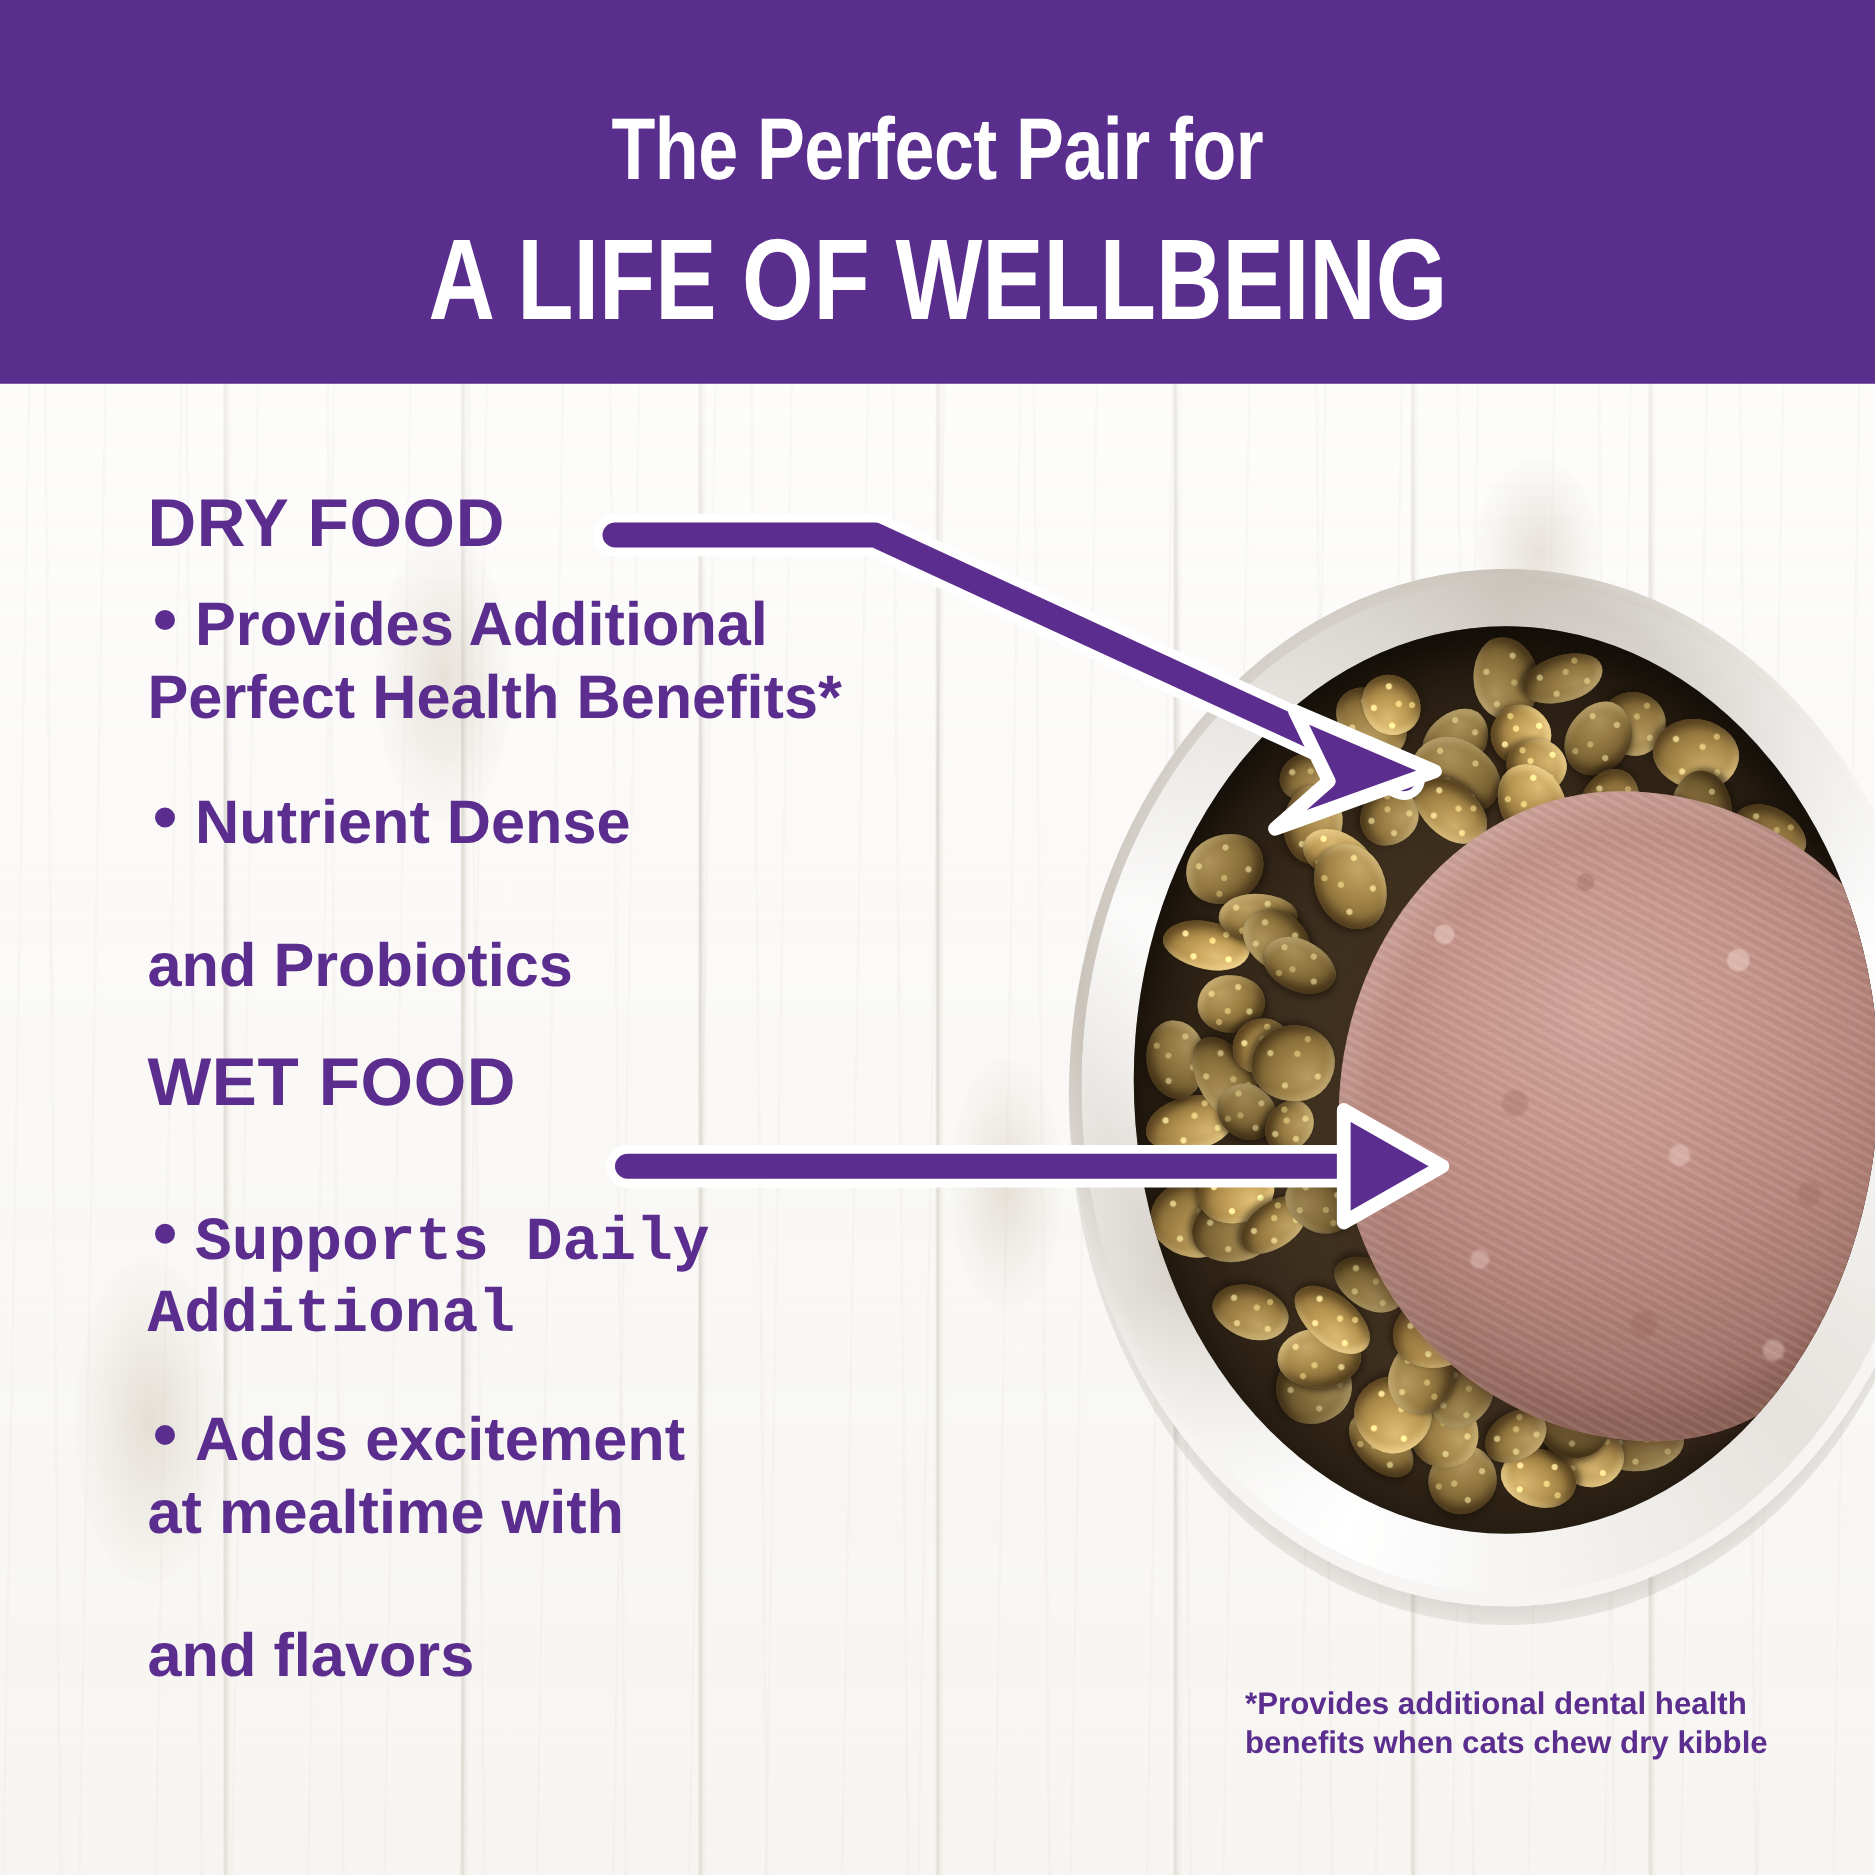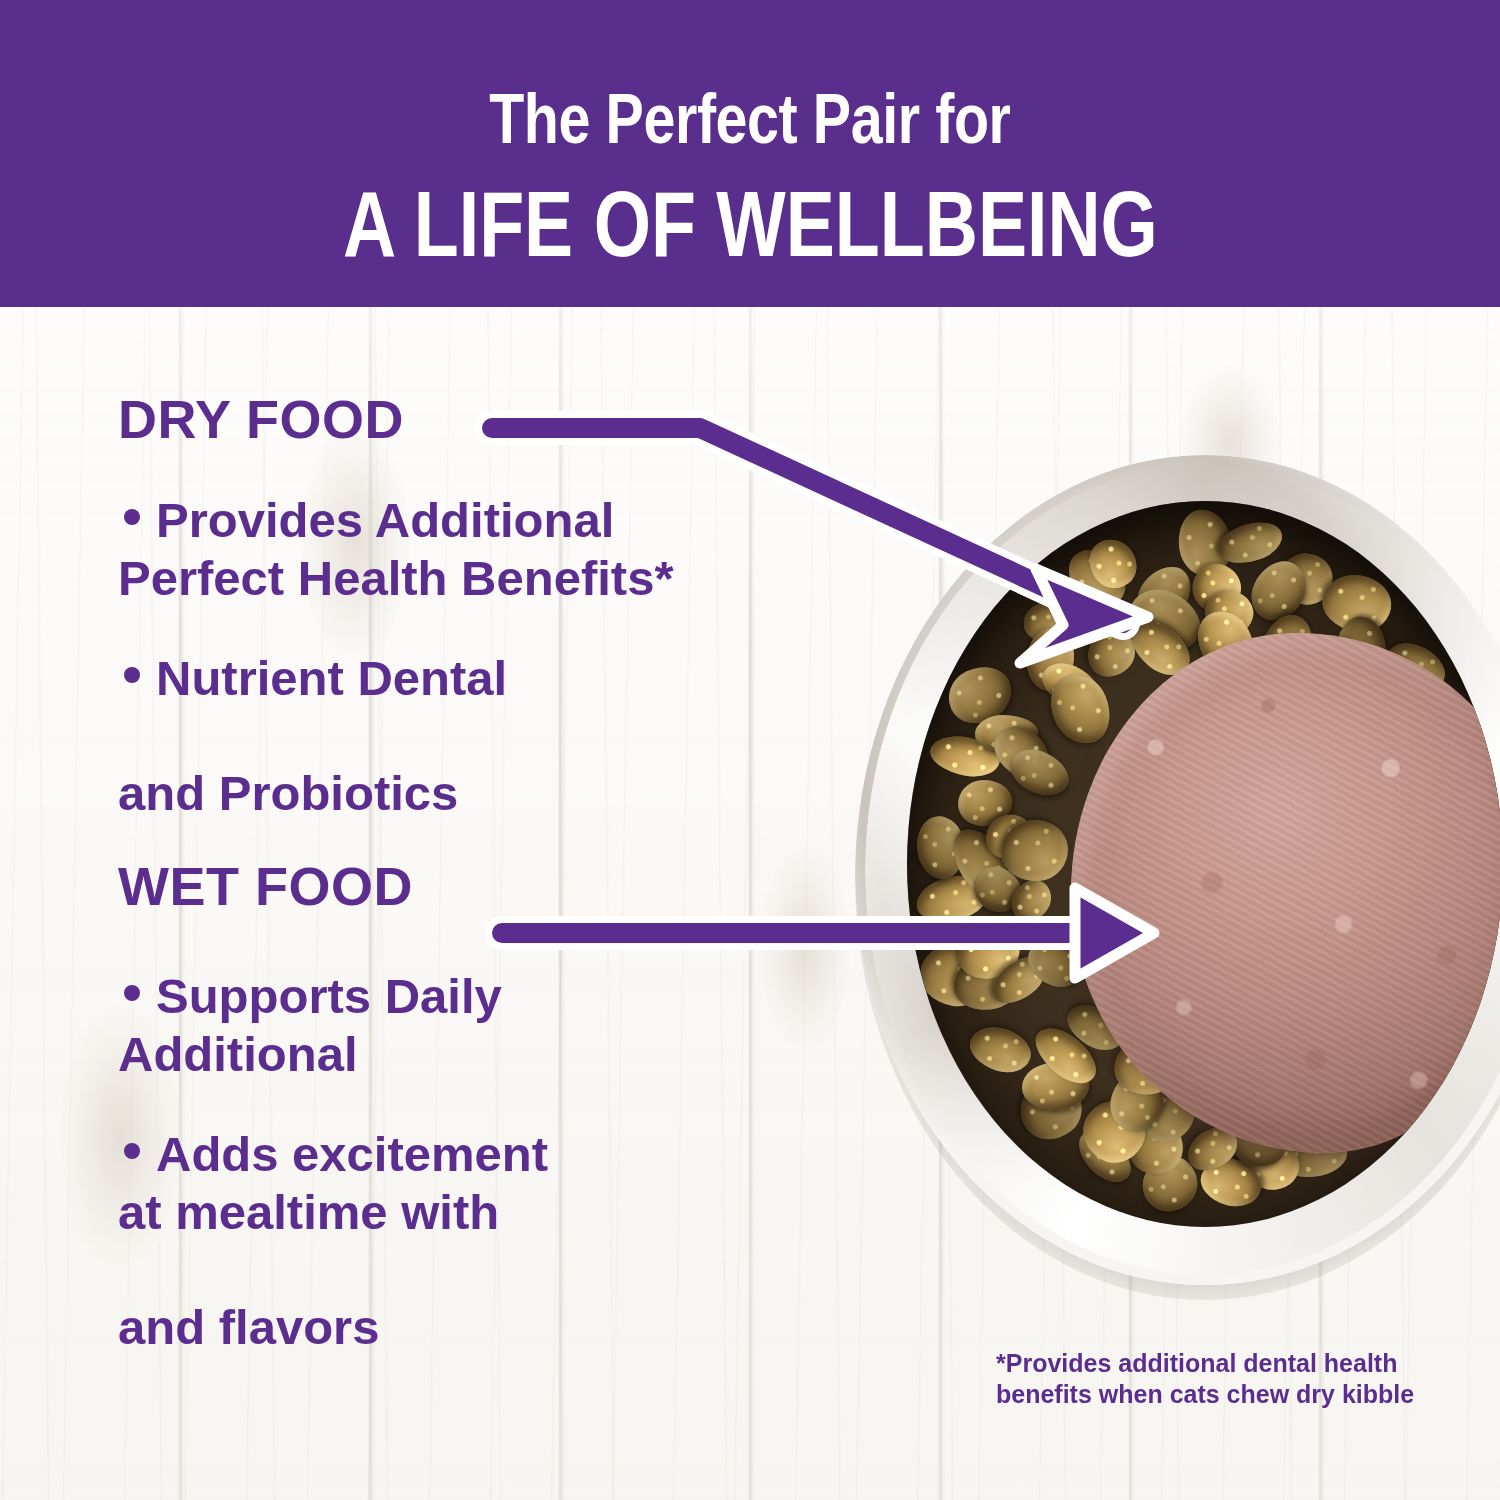--- a/index.html
+++ b/index.html
@@ -132,24 +132,24 @@
     display: inline-block;
     width: 16px; height: 16px;
     border-radius: 50%;
     background: #5b2d8e;
     margin-right: 16px;
     margin-left: 6px;
     vertical-align: 12px;
   }
 
   #dry-head { margin-bottom: 0; }
-  #dry-b1 { margin-top: 46px; }
+  #dry-b1 { margin-top: 26px; }
   #dry-b2 { margin-top: 42px; }
   #wet-head { margin-top: 36px; }
-  #wet-b1 { margin-top: 55px; }
+  #wet-b1 { margin-top: 73px; font-family: Liberation Mono, monospace; }
   #wet-b2 { margin-top: 42px; }
 
   
   .arrow-layer {
     position: absolute;
     left: 0; top: 0;
     width: 1500px; height: 1500px;
     pointer-events: none;
   }
 
@@ -412,21 +412,21 @@
 
   <div class="copy">
 
     <div class="section-head" id="dry-head">DRY FOOD</div>
 
     <div class="bullet" id="dry-b1">
       <span class="dot"></span><span>Provides Additional</span><br><span>Perfect Health Benefits*</span>
     </div>
 
     <div class="bullet" id="dry-b2">
-      <span class="dot"></span><span>Nutrient Dental</span><br><br><span>and Probiotics</span>
+      <span class="dot"></span><span>Nutrient Dense</span><br><br><span>and Probiotics</span>
     </div>
 
     <div class="section-head wet" id="wet-head">WET FOOD</div>
 
     <div class="bullet" id="wet-b1">
       <span class="dot"></span><span>Supports Daily</span><br><span>Additional</span>
     </div>
 
     <div class="bullet" id="wet-b2">
       <span class="dot"></span><span>Adds excitement</span><br><span>at mealtime with</span><br><br><span>and flavors</span>

